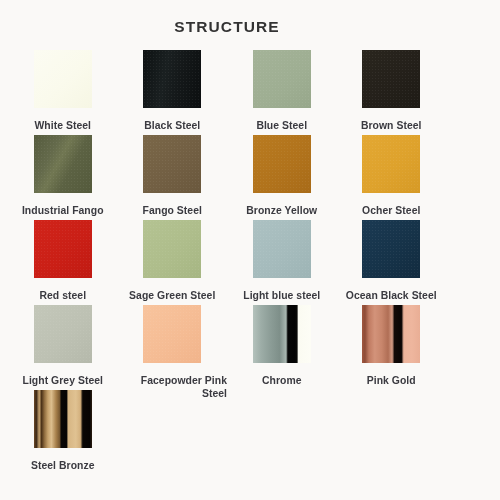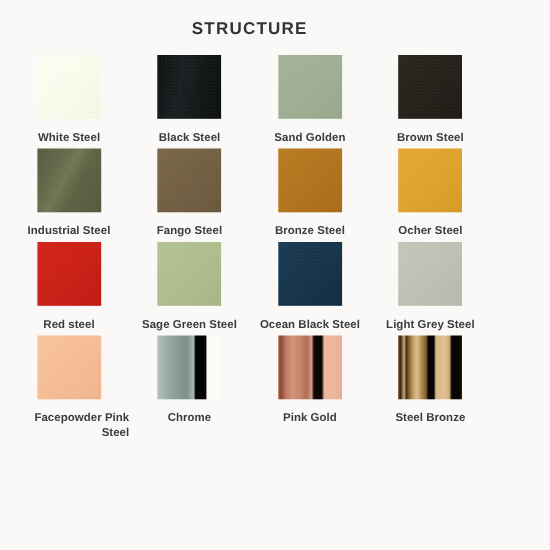--- a/index.html
+++ b/index.html
@@ -95,50 +95,54 @@
       <div class="cell">
         <div class="swatch noise" style="background: linear-gradient(135deg, rgb(252, 252, 242) 0%, rgb(250, 250, 236) 55%, rgb(246, 246, 228) 100%);"></div>
         <div class="cap">White Steel</div>
       </div>
       <div class="cell">
         <div class="swatch noise" style="background: linear-gradient(100deg, rgb(13, 17, 18) 0%, rgb(26, 32, 33) 38%, rgb(20, 24, 25) 62%, rgb(12, 15, 16) 100%);"></div>
         <div class="cap">Black Steel</div>
       </div>
       <div class="cell">
         <div class="swatch noise" style="background: linear-gradient(140deg, rgb(164, 179, 152) 0%, rgb(158, 174, 146) 60%, rgb(151, 167, 139) 100%);"></div>
-        <div class="cap">Sand Golden</div>
+        <div class="cap">Blue Steel</div>
       </div>
       <div class="cell">
         <div class="swatch noise" style="background: linear-gradient(135deg, rgb(42, 38, 30) 0%, rgb(36, 32, 26) 55%, rgb(30, 27, 21) 100%);"></div>
         <div class="cap">Brown Steel</div>
       </div>
       <div class="cell">
         <div class="swatch noise" style="background: linear-gradient(118deg, rgb(85, 91, 62) 0%, rgb(100, 106, 75) 30%, rgb(113, 119, 82) 44%, rgb(92, 98, 67) 62%, rgb(84, 90, 60) 100%);"></div>
-        <div class="cap">Industrial Steel</div>
+        <div class="cap">Industrial Fango</div>
         <div class="sub">+ Colors</div>
       </div>
       <div class="cell">
         <div class="swatch noise" style="background: linear-gradient(135deg, rgb(122, 103, 72) 0%, rgb(114, 95, 67) 55%, rgb(106, 88, 61) 100%);"></div>
         <div class="cap">Fango Steel</div>
       </div>
       <div class="cell">
         <div class="swatch noise" style="background: linear-gradient(135deg, rgb(185, 123, 32) 0%, rgb(177, 115, 28) 55%, rgb(168, 107, 24) 100%);"></div>
-        <div class="cap">Bronze Steel</div>
+        <div class="cap">Bronze Yellow</div>
       </div>
       <div class="cell">
         <div class="swatch noise" style="background: linear-gradient(135deg, rgb(227, 168, 51) 0%, rgb(222, 162, 44) 55%, rgb(214, 154, 38) 100%);"></div>
         <div class="cap">Ocher Steel</div>
       </div>
       <div class="cell">
         <div class="swatch noise" style="background: linear-gradient(135deg, rgb(209, 36, 26) 0%, rgb(202, 31, 22) 55%, rgb(192, 26, 18) 100%);"></div>
         <div class="cap">Red steel</div>
       </div>
       <div class="cell">
         <div class="swatch noise" style="background: linear-gradient(135deg, rgb(180, 195, 146) 0%, rgb(174, 189, 139) 55%, rgb(166, 182, 131) 100%);"></div>
         <div class="cap">Sage Green Steel</div>
+      </div>
+      <div class="cell">
+        <div class="swatch noise" style="background: linear-gradient(135deg, rgb(172, 193, 194) 0%, rgb(165, 187, 188) 55%, rgb(157, 180, 181) 100%);"></div>
+        <div class="cap">Light blue steel</div>
       </div>
       <div class="cell">
         <div class="swatch noise" style="background: linear-gradient(135deg, rgb(27, 58, 83) 0%, rgb(22, 51, 73) 55%, rgb(18, 43, 63) 100%);"></div>
         <div class="cap">Ocean Black Steel</div>
       </div>
       <div class="cell">
         <div class="swatch noise" style="background: linear-gradient(135deg, rgb(195, 199, 185) 0%, rgb(189, 193, 179) 55%, rgb(181, 185, 171) 100%);"></div>
         <div class="cap">Light Grey Steel</div>
       </div>
       <div class="cell">

